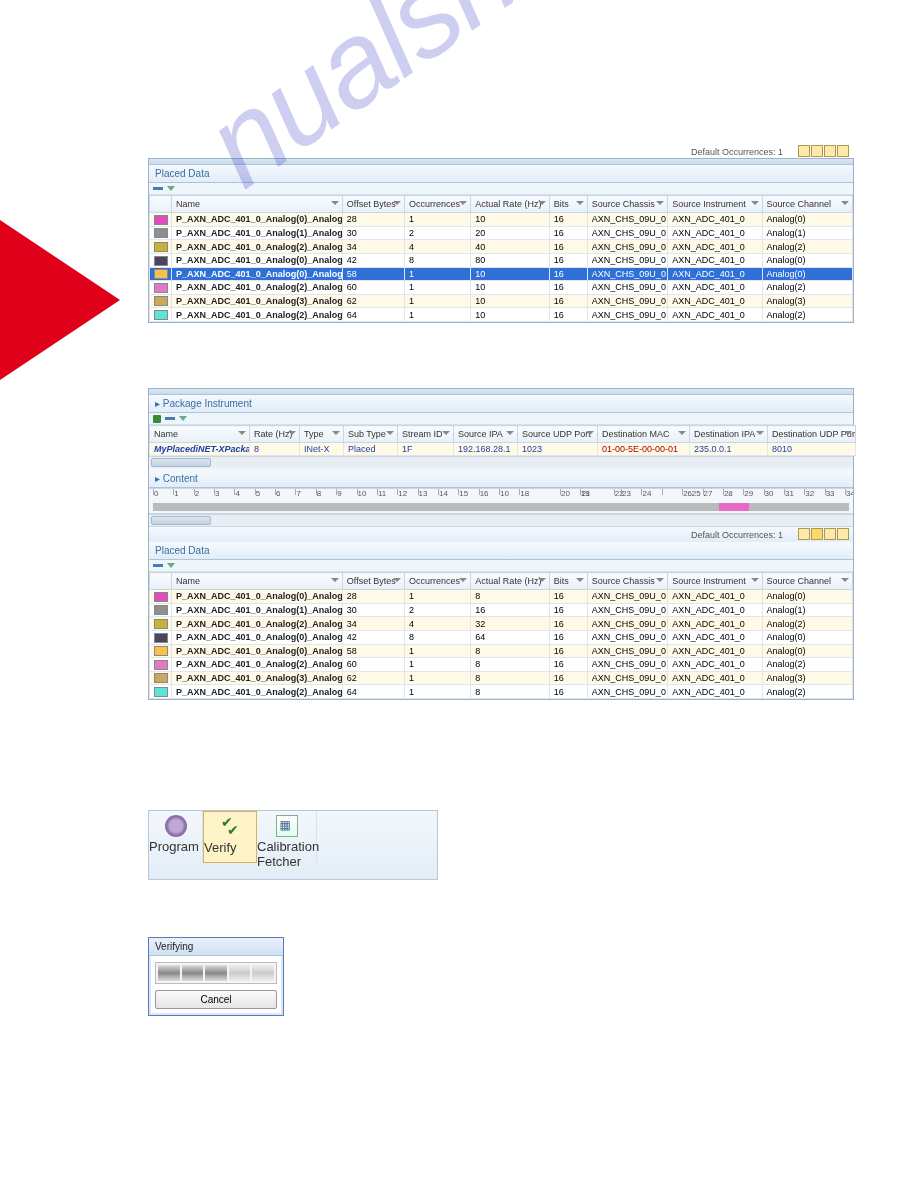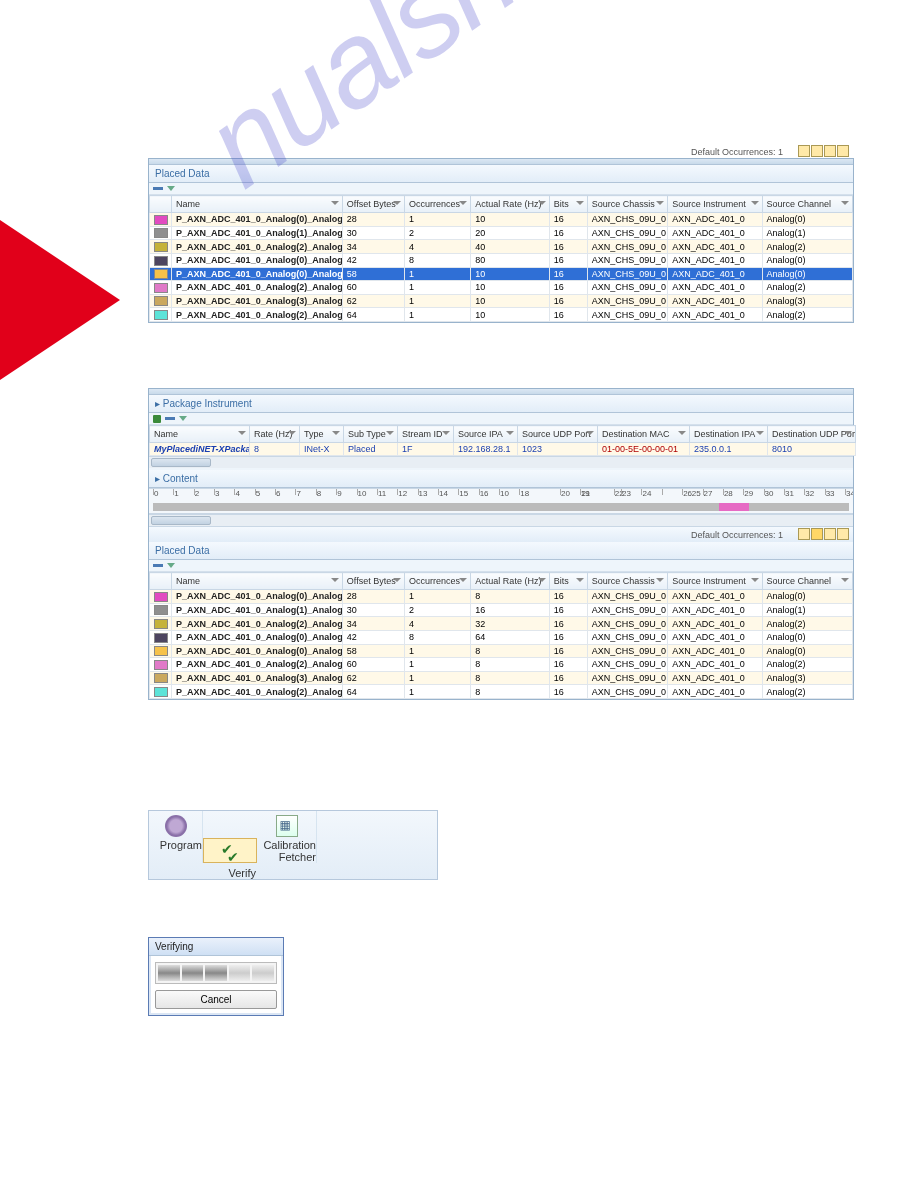--- a/index.html
+++ b/index.html
@@ -44,22 +44,22 @@
   .default-occ-bar .icons { position:absolute; right:4px; top:1px; display:flex; gap:1px; }
 
   
   .toolbar-strip { position:absolute; top:810px; left:148px; width:290px; height:70px; border:1px solid #b6c8dc; background:linear-gradient(#f2f7fc,#e3edf7); }
   .toolbar-tabs { height:18px; display:flex; background:linear-gradient(#e8f0f8,#d6e4f0); border-bottom:1px solid #b6c8dc; }
   .toolbar-tabs .q { width:32px; background:#3a60a0; display:flex;align-items:center;justify-content:center; }
   .toolbar-tabs .q::after { content:""; width:0;height:0;border-left:4px solid transparent;border-right:4px solid transparent;border-top:5px solid #fff; }
   .toolbar-tabs .tab { padding:2px 8px; font-size:10px; color:#333; border-right:1px solid #c9d7e5; }
   .toolbar-tabs .tab.active { background:#fff; }
   .toolbar-buttons { display:flex; height:52px; }
-  .tbutton { flex:0 0 auto; width:54px; text-align:right; padding-top:4px; font-size:11px; color:#333; border-right:1px solid #d6e4f0; }
-  .tbutton.active { background:#fff3c8; border:1px solid #d9b35c;margin-top:27px; }
+  .tbutton { flex:0 0 auto; width:54px; text-align:left; padding-top:4px; font-size:13px; color:#333; border-right:1px solid #d6e4f0; }
+  .tbutton.active { background:#fff3c8; border:1px solid #d9b35c; }
   .tbutton .ticon { width:22px;height:22px;margin:0 auto 2px; }
   .gear { border-radius:50%; background:radial-gradient(circle,#bfa8d4 40%,#8a70a8 60%); position:relative; }
   .checks { position:relative; }
   .checks::before,.checks::after { content:"✔"; position:absolute; font-size:14px; color:#2a7a2a; }
   .checks::before { left:2px; top:-2px; }
   .checks::after { left:8px; top:6px; }
   .calib { background:linear-gradient(#fff,#dfe); border:1px solid #8a8; position:relative; }
   .calib::after { content:"▦"; position:absolute; left:3px; top:2px; font-size:12px; color:#468; }
 
   

